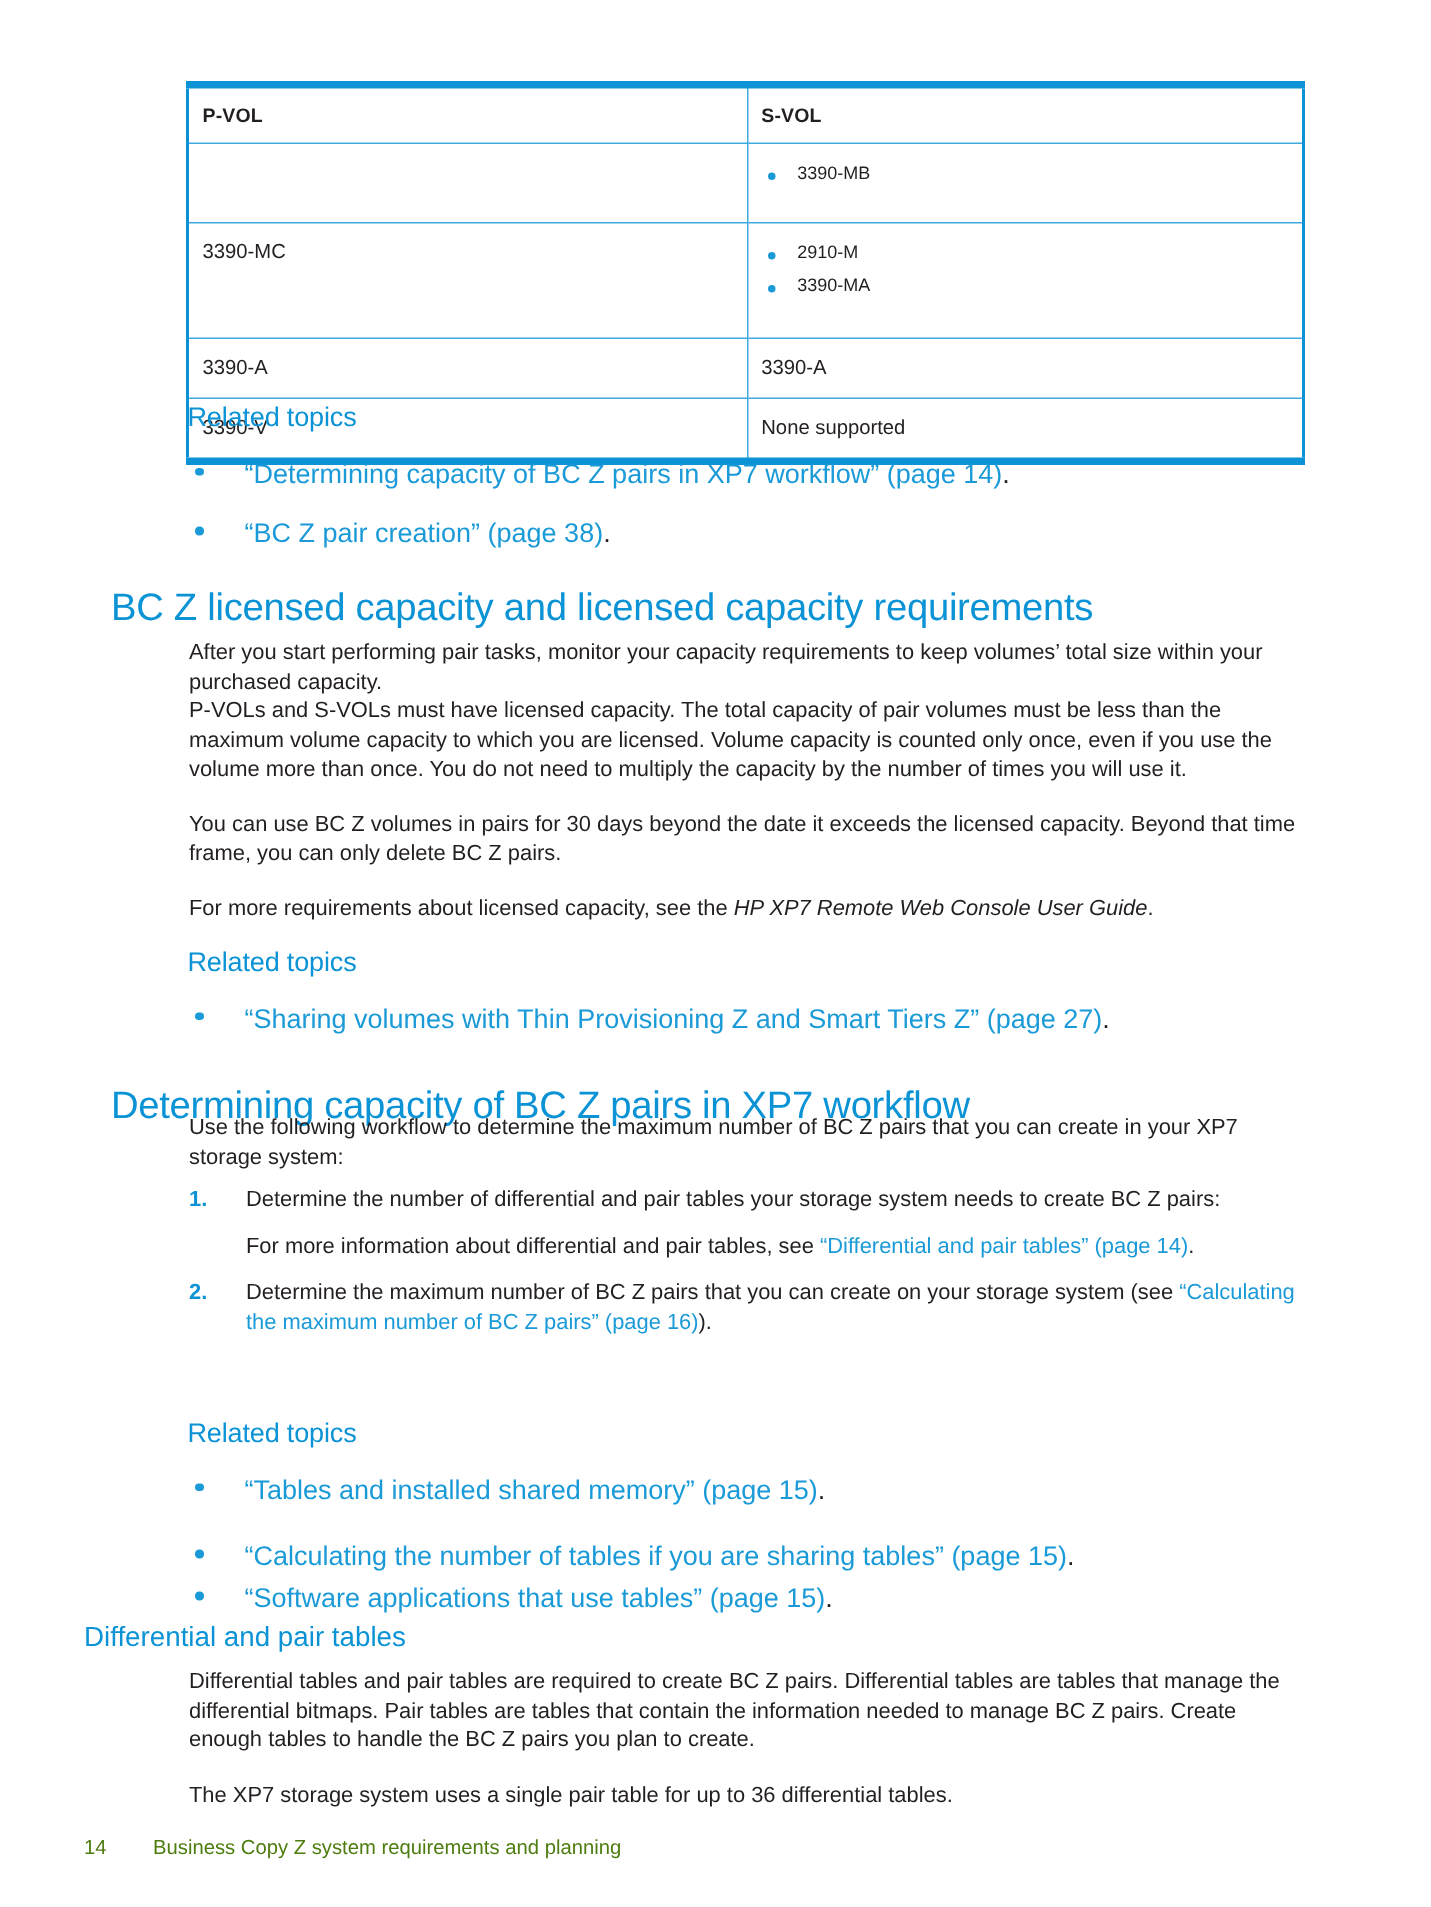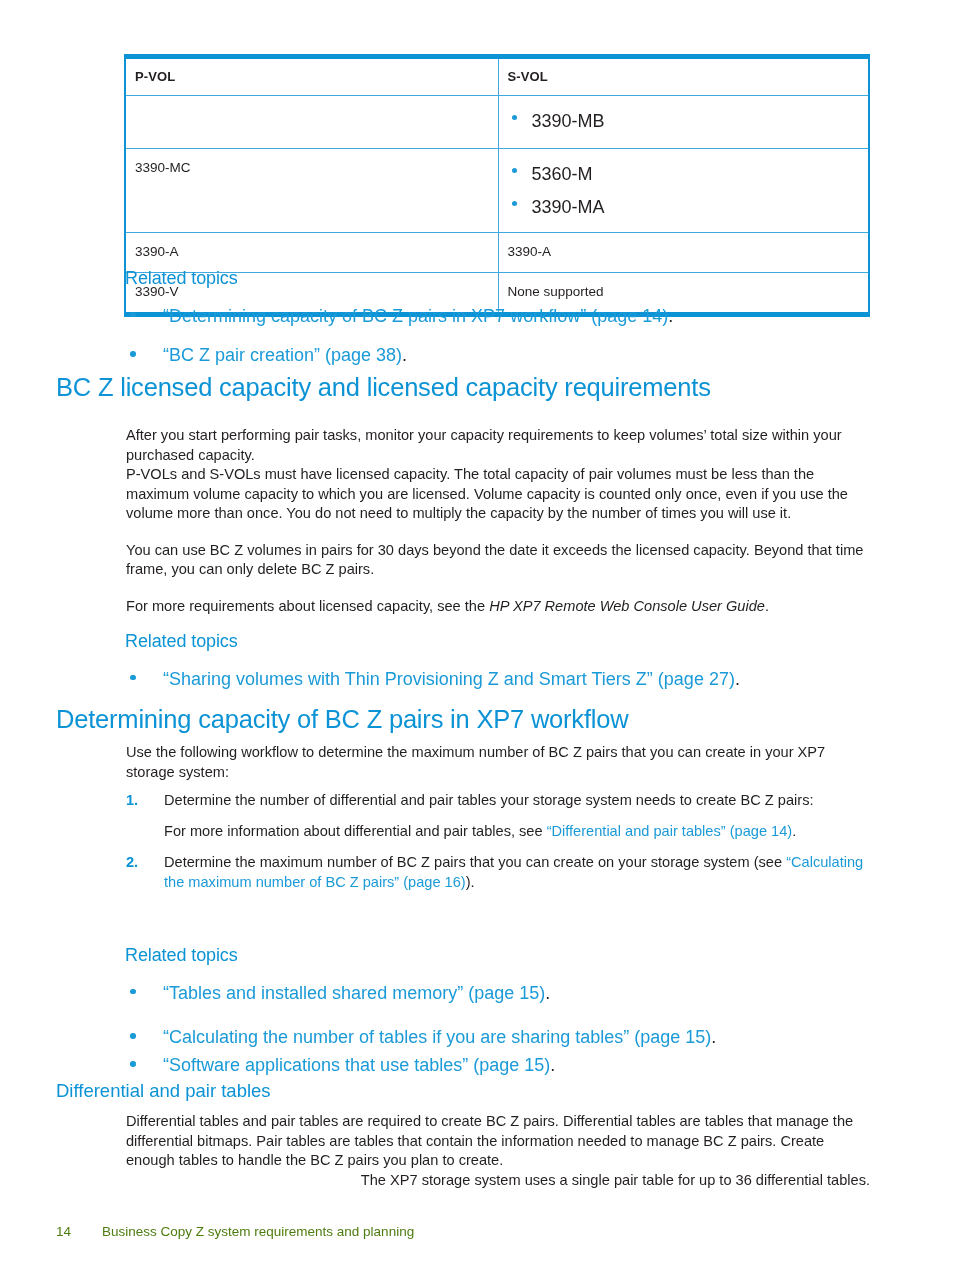--- a/index.html
+++ b/index.html
@@ -59,40 +59,40 @@
   table.vol-table col.c2 { width: 371px; }
   ul.cell-list {
     margin: 0;
     padding: 0;
     list-style: none;
   }
   ul.cell-list li {
     position: relative;
     padding-left: 24px;
     line-height: 1.8;
-    font-size: 18px;
+    font-size: 12px;
   }
   ul.cell-list li::before {
     content: "";
     position: absolute;
     left: 4px;
     top: 10px;
     width: 5px;
     height: 5px;
     border-radius: 50%;
     background: #1b9ad8;
   }
   td.tall-a { height: 34px; }
   td.tall-b { height: 58px; }
   .h1 {
     color: #0b93d5;
     font-size: 25.5px;
     font-weight: normal;
     letter-spacing: -0.2px;
-    margin: 0;
+    margin: 18px;
     padding: 0;
     line-height: 1.12;
   }
   .h2 {
     color: #0b93d5;
     font-size: 18px;
     font-weight: normal;
     letter-spacing: -0.1px;
     margin: 0;
     line-height: 1.15;
@@ -207,21 +207,21 @@
           <td class="tall-a">
             <ul class="cell-list">
               <li>3390-MB</li>
             </ul>
           </td>
         </tr>
         <tr>
           <td class="tall-b">3390-MC</td>
           <td class="tall-b">
             <ul class="cell-list">
-              <li>5360-M</li>
+              <li>2910-M</li>
               <li>3390-MA</li>
             </ul>
           </td>
         </tr>
         <tr>
           <td>3390-A</td>
           <td>3390-A</td>
         </tr>
         <tr>
           <td>3390-V</td>
@@ -277,20 +277,20 @@
       <li><span class="xref">“Tables and installed shared memory” (page 15)</span><span class="dot-black">.</span></li>
       <li style="margin-top:21px;"><span class="xref">“Calculating the number of tables if you are sharing tables” (page 15)</span><span class="dot-black">.</span></li>
       <li style="margin-top:5px;"><span class="xref">“Software applications that use tables” (page 15)</span><span class="dot-black">.</span></li>
     </ul>
   </div>
 
   <h2 class="h3 abs" style="left:56px; top:1080px; width:840px;">Differential and pair tables</h2>
 
   <div class="abs" style="left:126px; top:1112px; width:744px;">
     <p class="body">Differential tables and pair tables are required to create BC Z pairs. Differential tables are tables that manage the differential bitmaps. Pair tables are tables that contain the information needed to manage BC Z pairs. Create enough tables to handle the BC Z pairs you plan to create.</p>
-    <p class="body" style="text-align:right;">The XP7 storage system uses a single pair table for up to 36 differential tables.</p>
+    <p class="body" style="margin-top:17px;">The XP7 storage system uses a single pair table for up to 36 differential tables.</p>
   </div>
 
   <div class="footer">
     <span class="pg">14</span><span>Business Copy Z system requirements and planning</span>
   </div>
 
 </div>
 
 </body></html>

